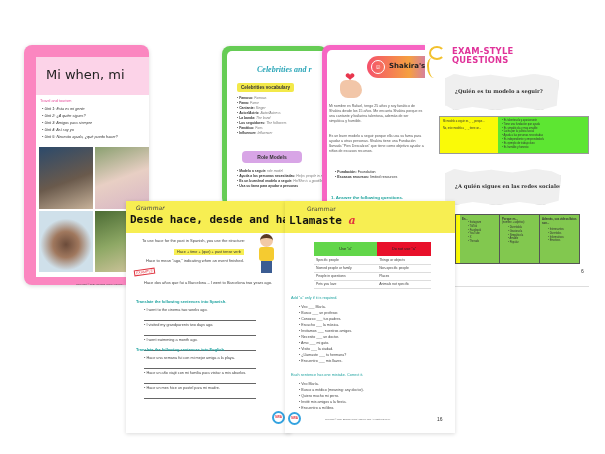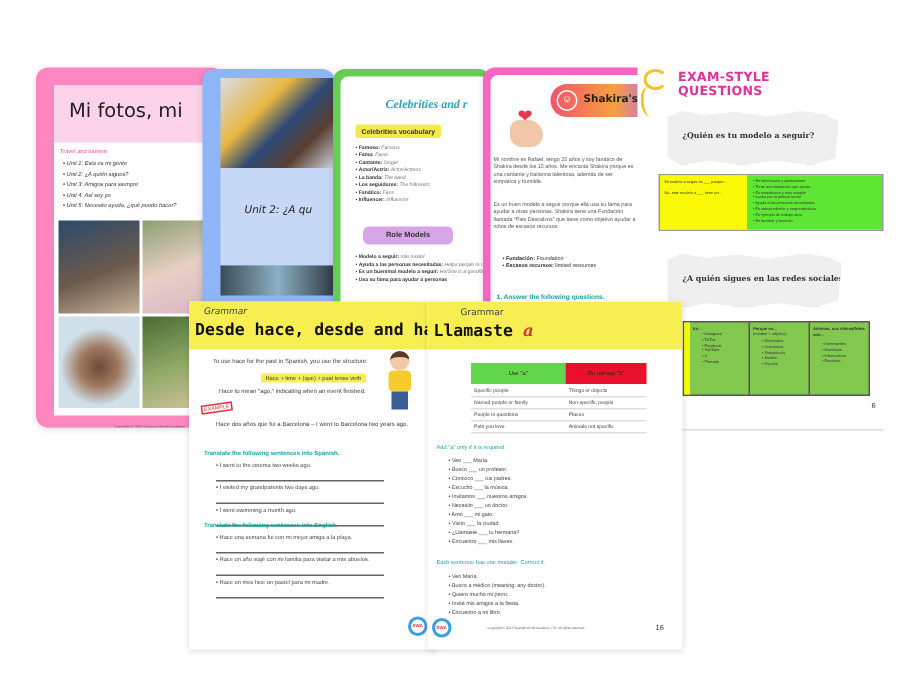--- a/index.html
+++ b/index.html
@@ -133,45 +133,39 @@
   #s7 .pg { position: absolute; left: 152px; top: 215px; font-size: 5px; color: #333; }
 </style>
 </head>
 <body>
 
 <div class="canvas">
 
   <div class="slide" id="s1">
     <div class="inner">
       <div class="titlebar"></div>
-      <div class="title">Mi fotos, mi</div>
+      <div class="title">Mi when, mi</div>
       <div class="theme">Travel and tourism</div>
       <ul class="units">
         <li>Unit 1: Esta es mi gente</li>
         <li>Unit 2: ¿A quién sigues?</li>
         <li>Unit 3: Amigos para siempre</li>
         <li>Unit 4: Así soy yo</li>
         <li>Unit 5: Necesito ayuda, ¿qué puedo hacer?</li>
       </ul>
       <div class="photos">
         <div class="photo p1"></div>
         <div class="photo p2"></div>
         <div class="photo p3"></div>
         <div class="photo p4"></div>
       </div>
       <div class="copy">Copyright © 2024 Spanish World Academy</div>
     </div>
   </div>
 
-  <div class="slide" id="s2">
-    <div class="ph"></div>
-    <div class="mid"></div>
-    <div class="unit">Unit 2: ¿A qu</div>
-    <div class="ph2"></div>
-  </div>
 
   <div class="slide" id="s3">
     <div class="inner">
       <div class="title">Celebrities and r</div>
       <div class="hl1">Celebrities vocabulary</div>
       <ul class="vocab">
         <li><b>Famoso:</b> <i>Famous</i></li>
         <li><b>Fama:</b> <i>Fame</i></li>
         <li><b>Cantante:</b> <i>Singer</i></li>
         <li><b>Actor/Actriz:</b> <i>Actor/Actress</i></li>

